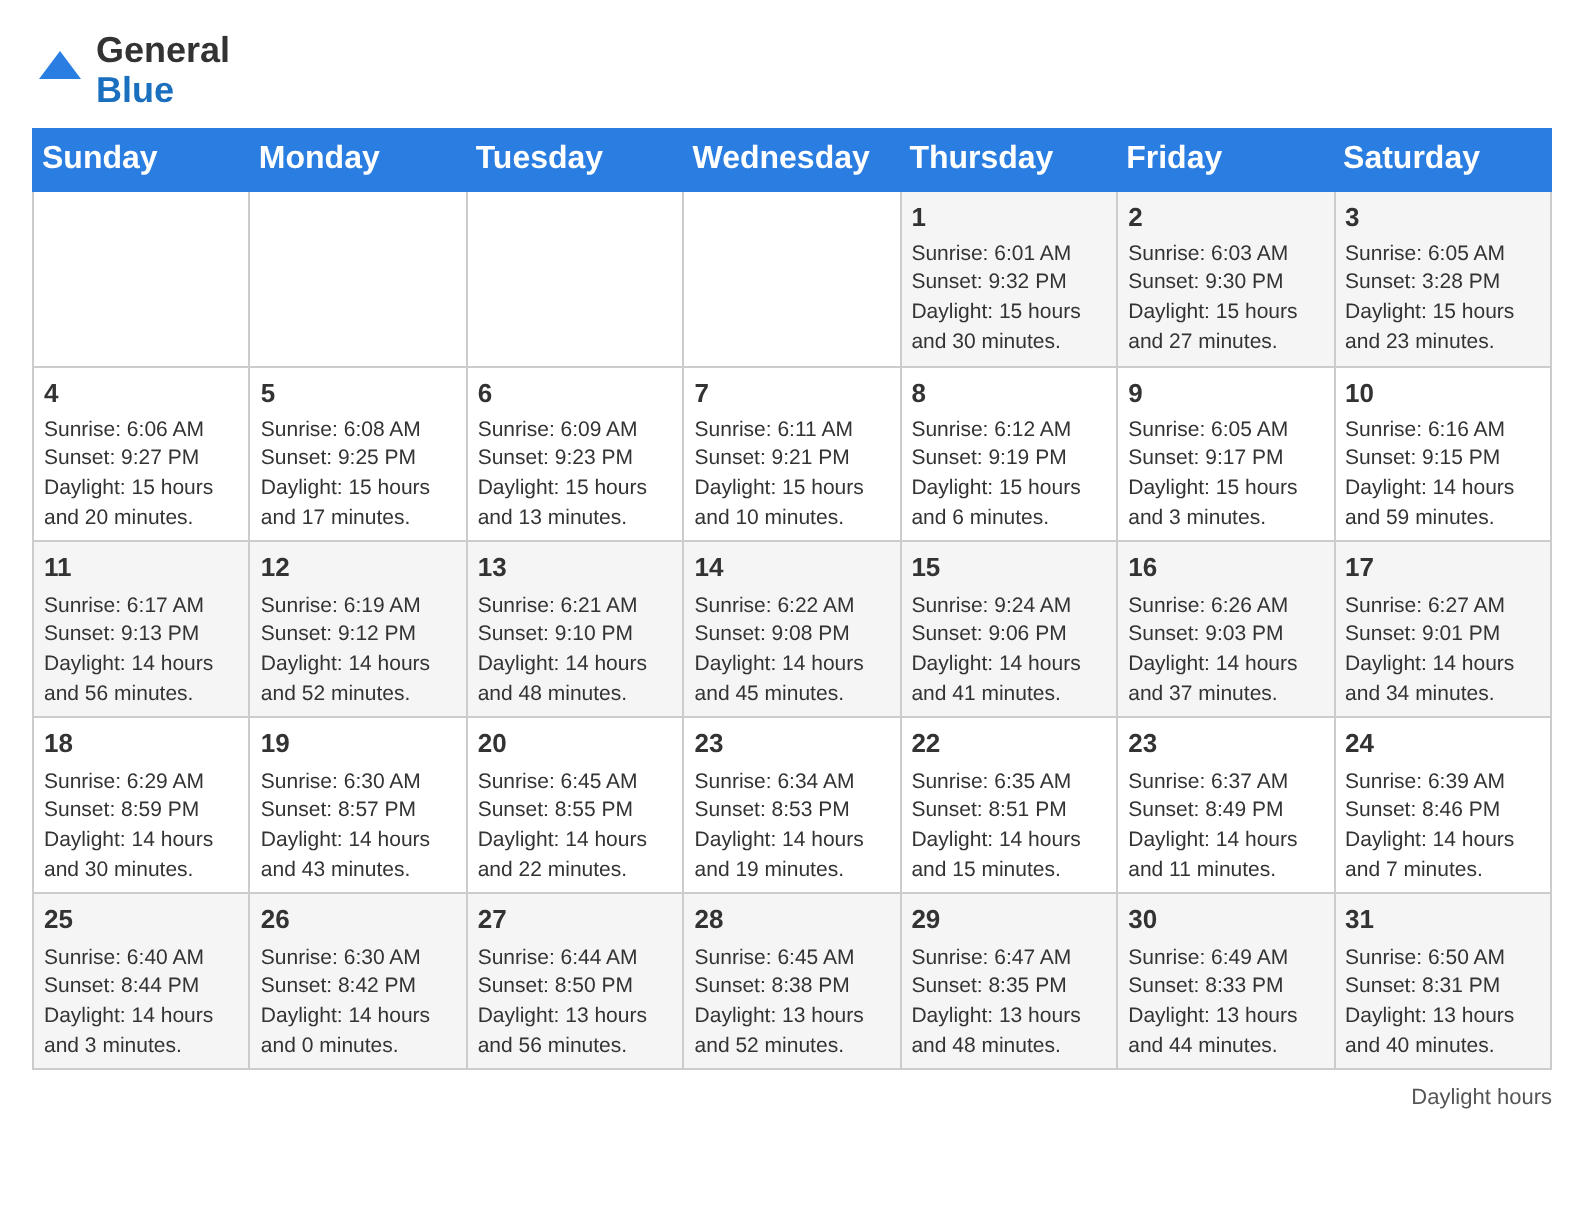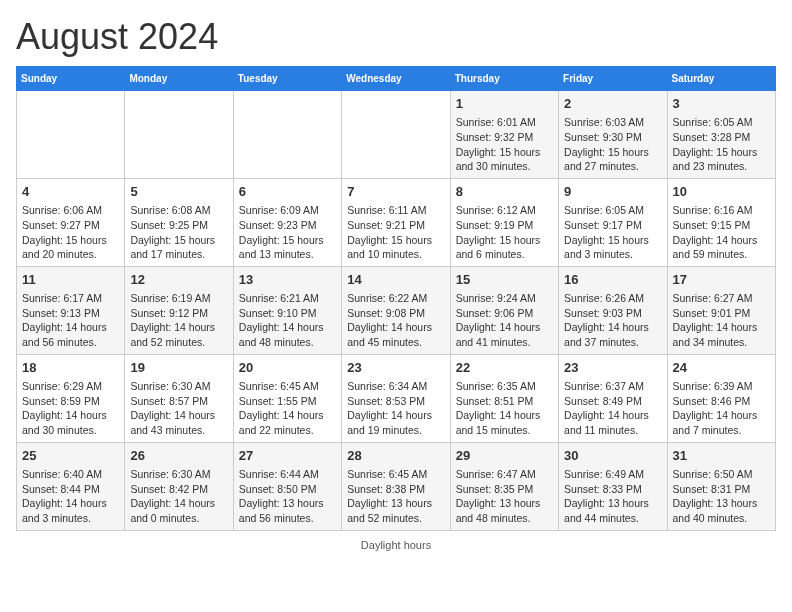--- a/index.html
+++ b/index.html
@@ -47,21 +47,21 @@
     table {
       width: 100%;
       border-collapse: collapse;
       font-size: 11px;
     }
     thead th {
       background-color: #2a7de1;
       color: #fff;
       padding: 6px 4px;
       text-align: left;
-      font-size: 10px;
+      font-size: 16px;
       font-weight: bold;
       border: 1px solid #2a7de1;
     }
     tbody td {
       border: 1px solid #ccc;
       vertical-align: top;
       padding: 4px 5px;
       width: calc(100% / 7);
       height: 80px;
       background: #fff;
@@ -81,29 +81,37 @@
       display: block;
       margin-bottom: 2px;
     }
     .empty-cell {
       background: #fff !important;
     }
     .daylight-footer {
       margin-top: 8px;
       font-size: 11px;
       color: #555;
-      text-align: center;
+      text-align: right;
     }
   </style>
 </head>
 <body>
 
 <div class="header-area">
+  <div class="logo">
+    <svg class="logo-icon" viewBox="0 0 32 32" xmlns="http://www.w3.org/2000/svg">
+      <polygon points="16,4 28,20 4,20" fill="#2a7de1"></polygon>
+    </svg>
+    <div class="logo-text">
+      <span class="logo-general">General</span><br>
+      <span class="logo-blue">Blue</span>
+    </div>
+  </div>
   <div class="title-area">
-    <div class="calendar-title">August 2024</div>
   </div>
 </div>
 
 <table>
   <thead>
     <tr>
       <th>Sunday</th>
       <th>Monday</th>
       <th>Tuesday</th>
       <th>Wednesday</th>
@@ -234,21 +242,21 @@
         </td>
         <td>
           <span class="day-number">19</span>
           <div>Sunrise: 6:30 AM</div>
           <div>Sunset: 8:57 PM</div>
           <div>Daylight: 14 hours and 43 minutes.</div>
         </td>
         <td>
           <span class="day-number">20</span>
           <div>Sunrise: 6:45 AM</div>
-          <div>Sunset: 1:55 PM</div>
+          <div>Sunset: 8:55 PM</div>
           <div>Daylight: 14 hours and 22 minutes.</div>
         </td>
         <td>
           <span class="day-number">23</span>
           <div>Sunrise: 6:34 AM</div>
           <div>Sunset: 8:53 PM</div>
           <div>Daylight: 14 hours and 19 minutes.</div>
         </td>
         <td>
           <span class="day-number">22</span>

